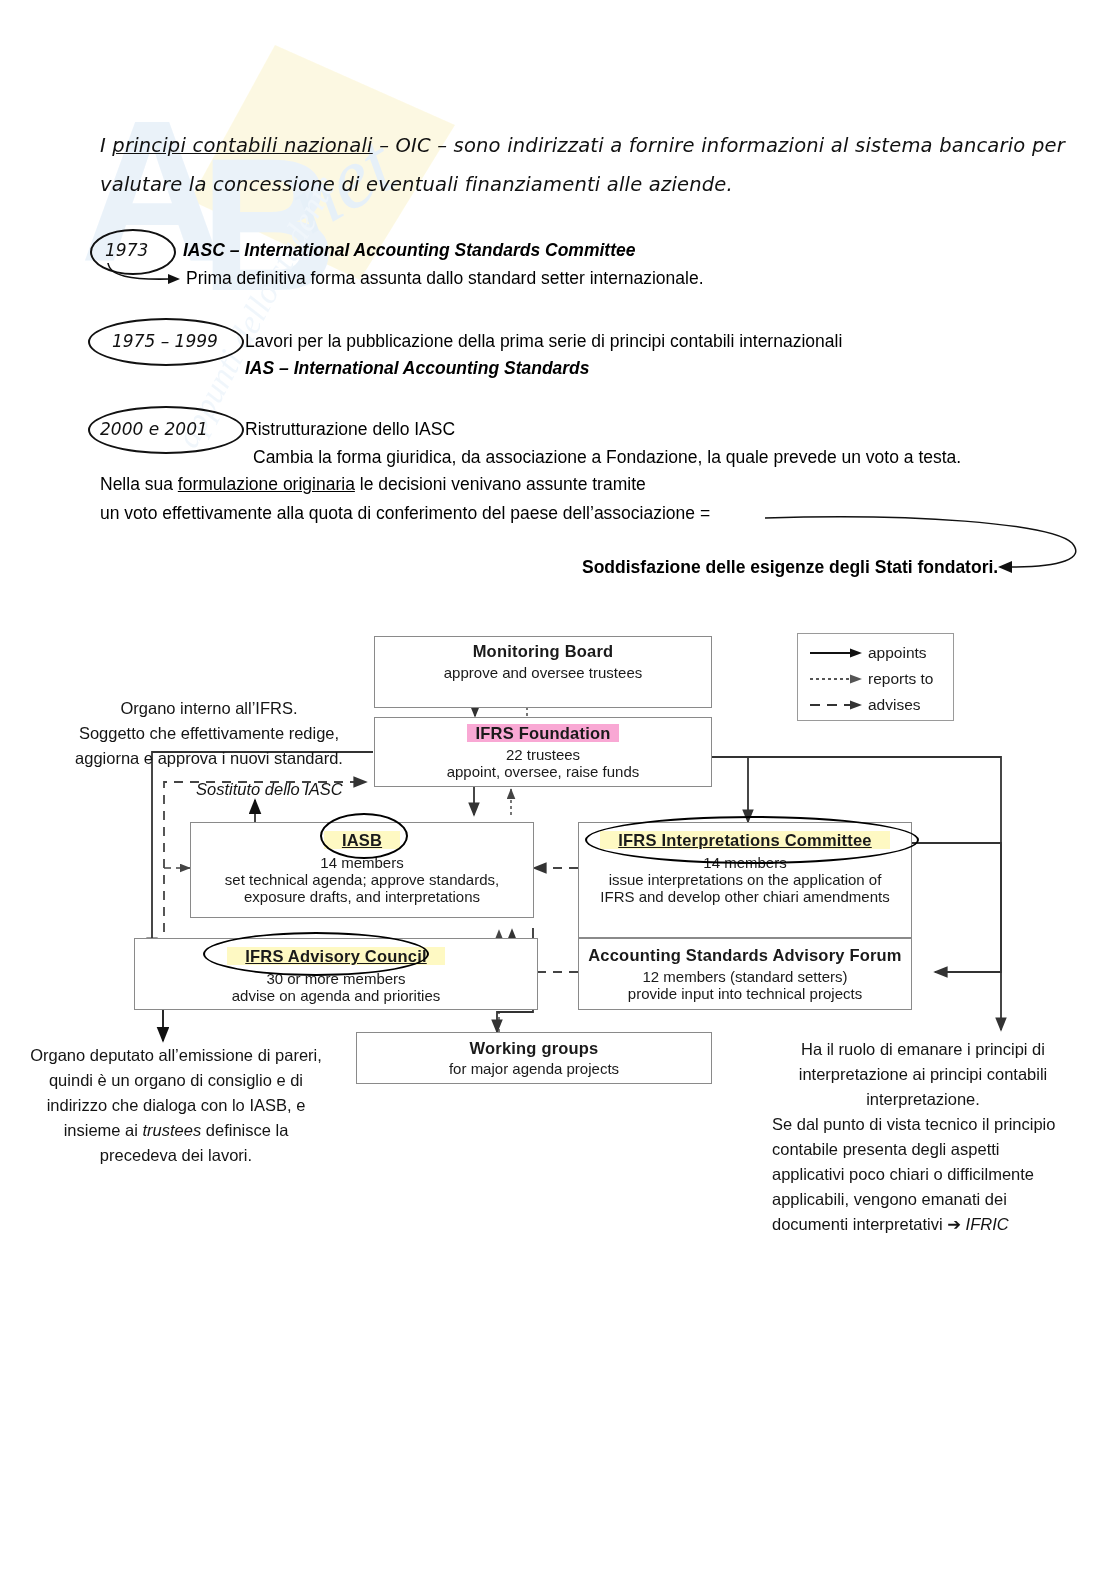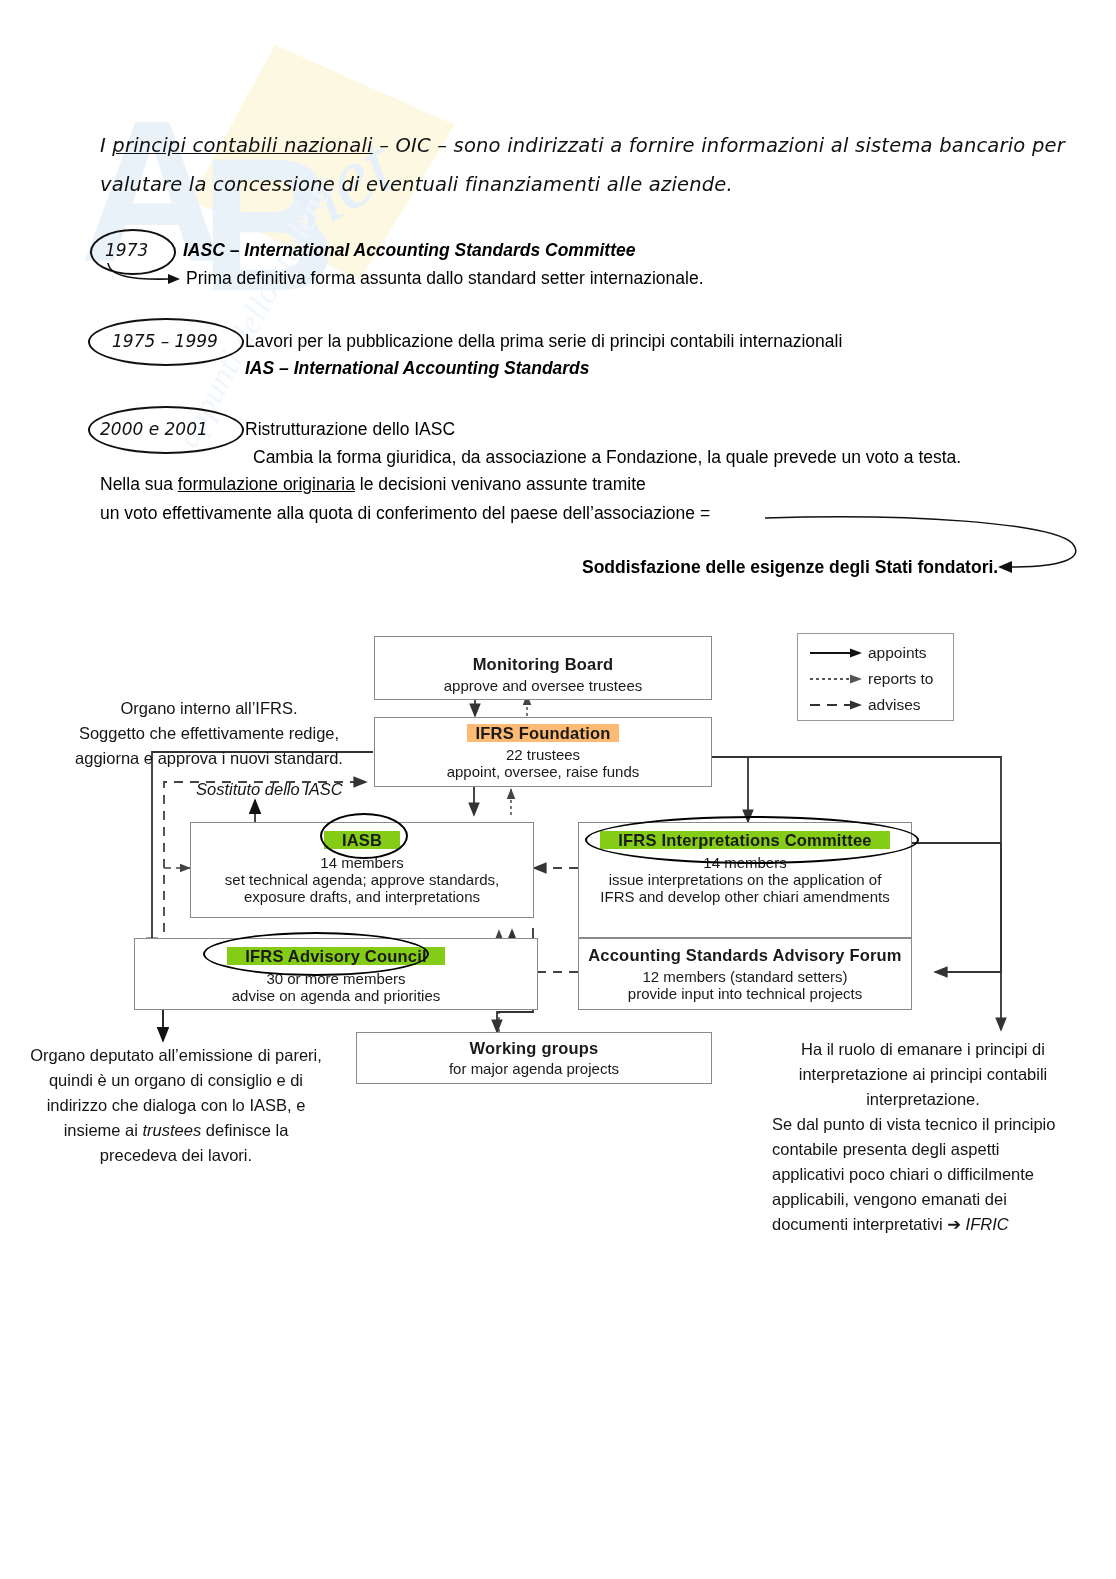--- a/index.html
+++ b/index.html
@@ -91,22 +91,22 @@
   .box .title {
     font-weight: bold;
     font-size: 16.5px;
     letter-spacing: .2px;
     white-space: nowrap;
   }
   .box .line {
     font-size: 15px;
     white-space: nowrap;
   }
-  .hl-orange { background: #fdba74; padding: 0 9px; text-align: right; }
-  .hl-yellow { background: #84cc16; padding: 0 18px; }
+  .hl-orange { background: #f9a8d4; padding: 0 9px; text-align: right; }
+  .hl-yellow { background: #fef9c3; padding: 0 18px; text-decoration: underline; }
 
   
   .ovl {
     position: absolute;
     z-index: 5;
     border: 2.4px solid #000;
     border-radius: 50%;
     pointer-events: none;
   }
 
@@ -268,21 +268,21 @@
     </div>
     <div class="leg-row">
       <svg class="leg-gl" height="14" viewBox="0 0 62 14">
         <line x1="4" y1="7" x2="46" y2="7" stroke="#333" stroke-width="1.8" stroke-dasharray="10,7"></line>
         <polygon points="56,7 44,2.4 44,11.6" fill="#333"></polygon>
       </svg>
       <span class="leg-lbl">advises</span>
     </div>
   </div>
 
-  <div class="box" style="left:374px; top:636px; width:338px; height:64px; padding-top:18px;">
+  <div class="box" style="left:374px; top:636px; width:338px; height:72px; padding-top:5px;">
     <div class="title">Monitoring Board</div>
     <div class="line" style="margin-top:3px;">approve and oversee trustees</div>
   </div>
 
   <div class="box" style="left:374px; top:717px; width:338px; height:70px; padding-top:6px;">
     <div class="title">
       <span class="hl-orange">IFRS Foundation</span>
     </div>
     <div class="line" style="margin-top:3px;">22 trustees</div>
     <div class="line">appoint, oversee, raise funds</div>

